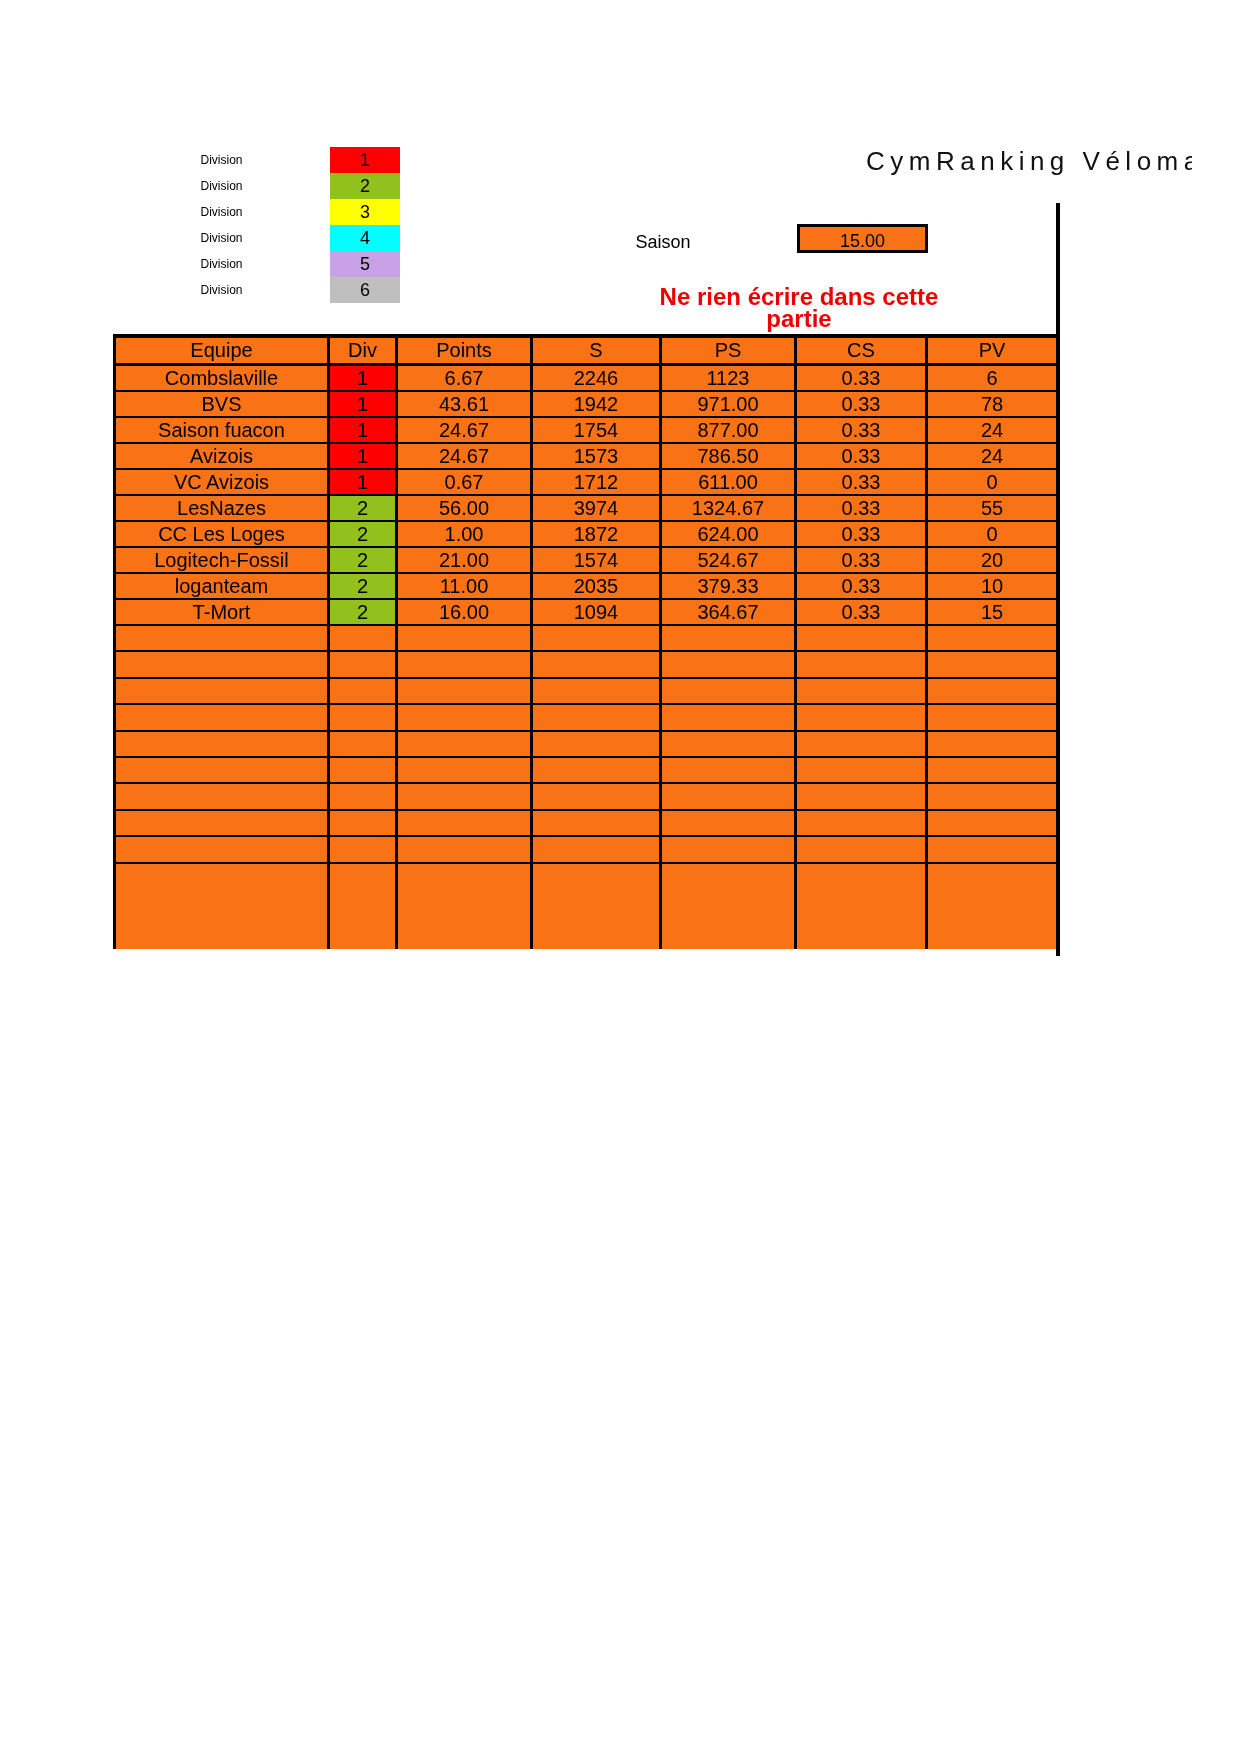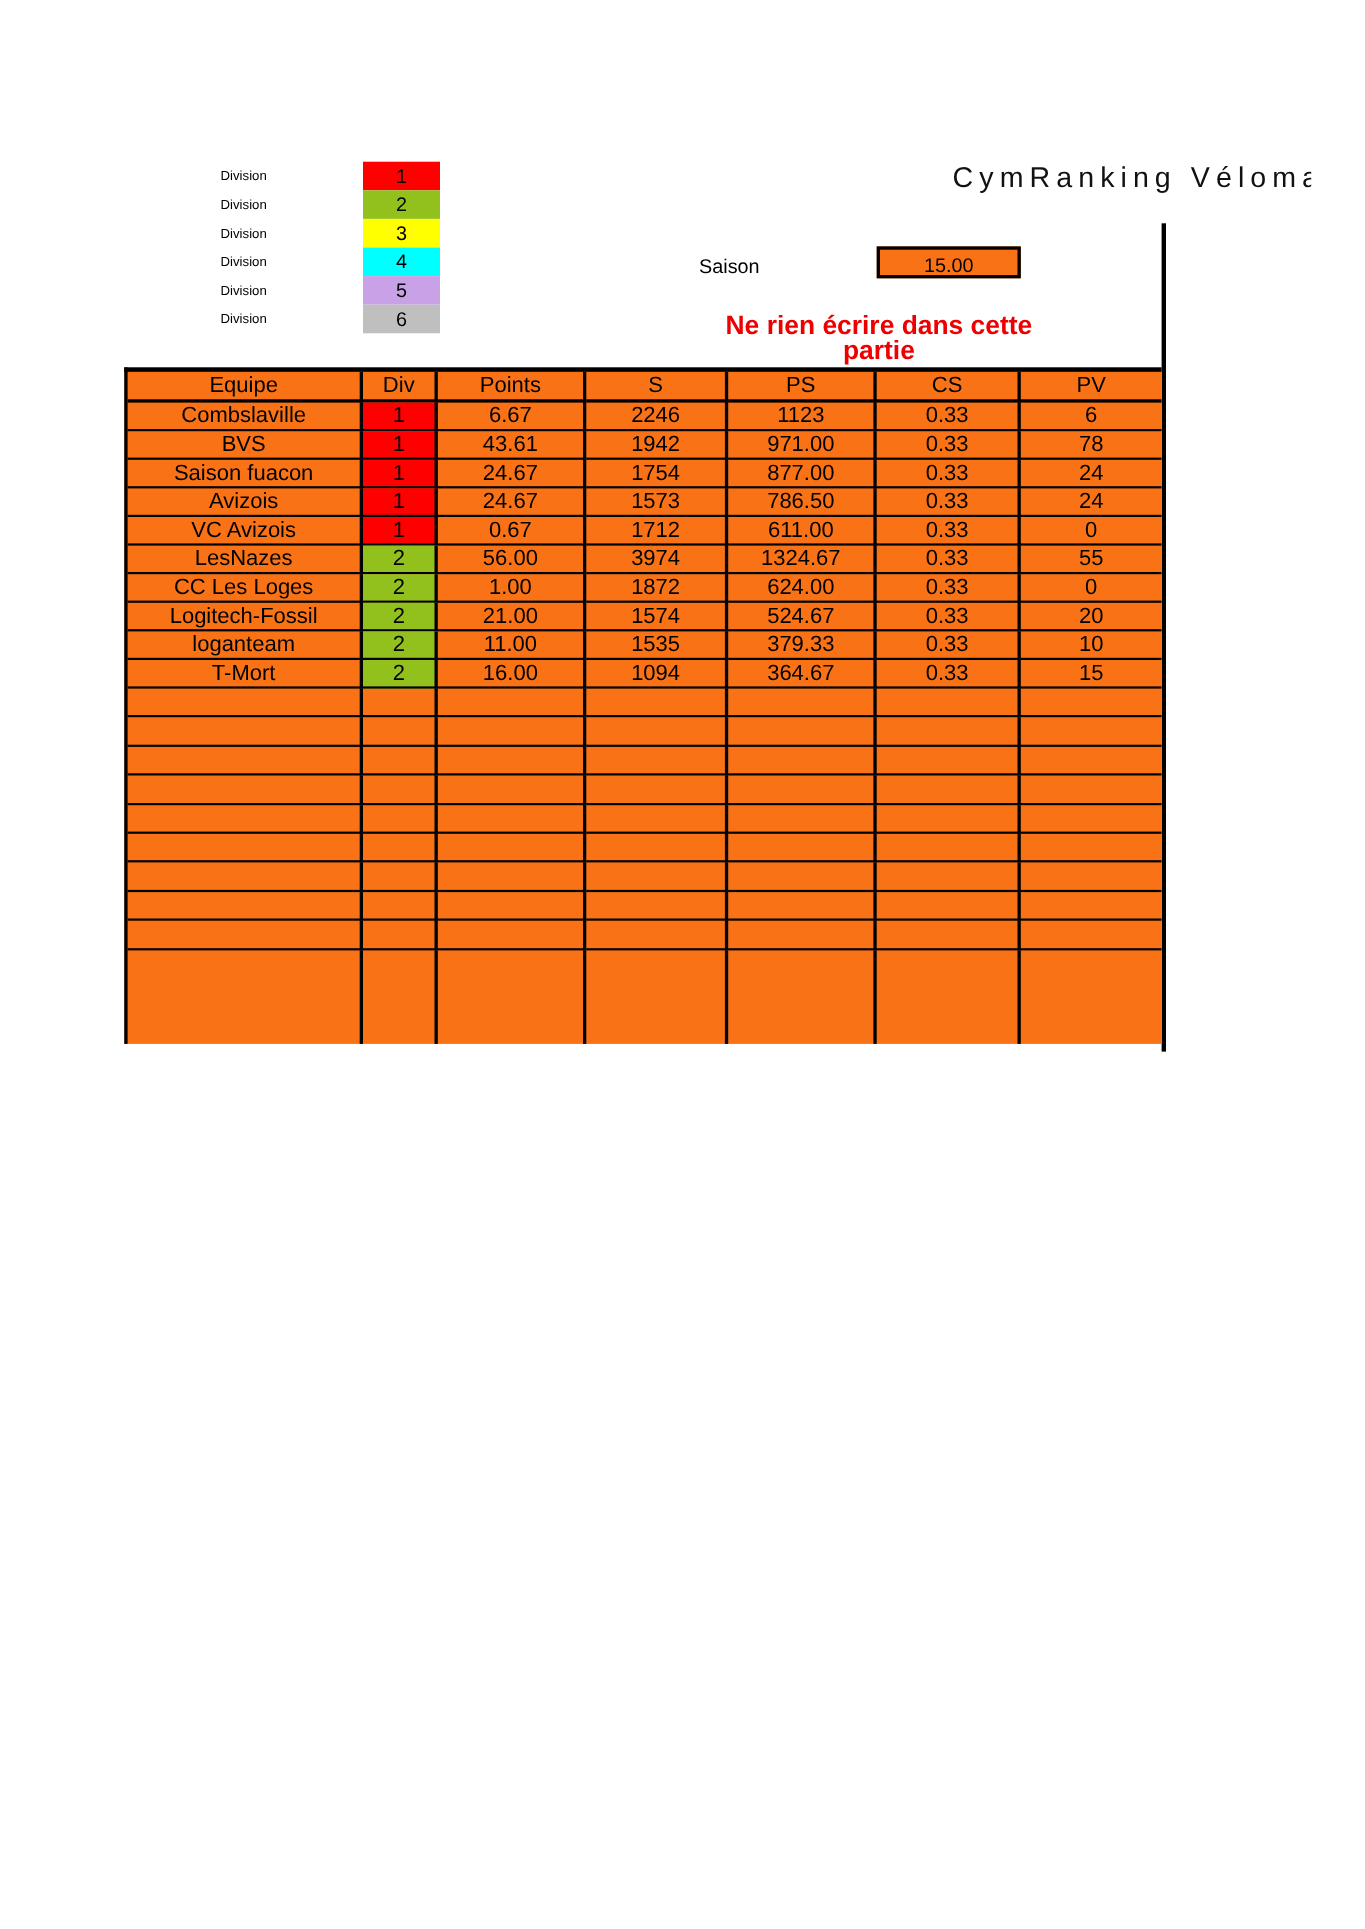--- a/index.html
+++ b/index.html
@@ -175,21 +175,21 @@
         <div class="cell c2">21.00</div>
         <div class="cell c3">1574</div>
         <div class="cell c4">524.67</div>
         <div class="cell c5">0.33</div>
         <div class="cell c6">20</div>
       </div>
       <div class="t-row data">
         <div class="cell c0">loganteam</div>
         <div class="cell c1" style="background: rgb(146, 192, 28);">2</div>
         <div class="cell c2">11.00</div>
-        <div class="cell c3">1535</div>
+        <div class="cell c3">2035</div>
         <div class="cell c4">379.33</div>
         <div class="cell c5">0.33</div>
         <div class="cell c6">10</div>
       </div>
       <div class="t-row data">
         <div class="cell c0">T-Mort</div>
         <div class="cell c1" style="background: rgb(146, 192, 28);">2</div>
         <div class="cell c2">16.00</div>
         <div class="cell c3">1094</div>
         <div class="cell c4">364.67</div>

